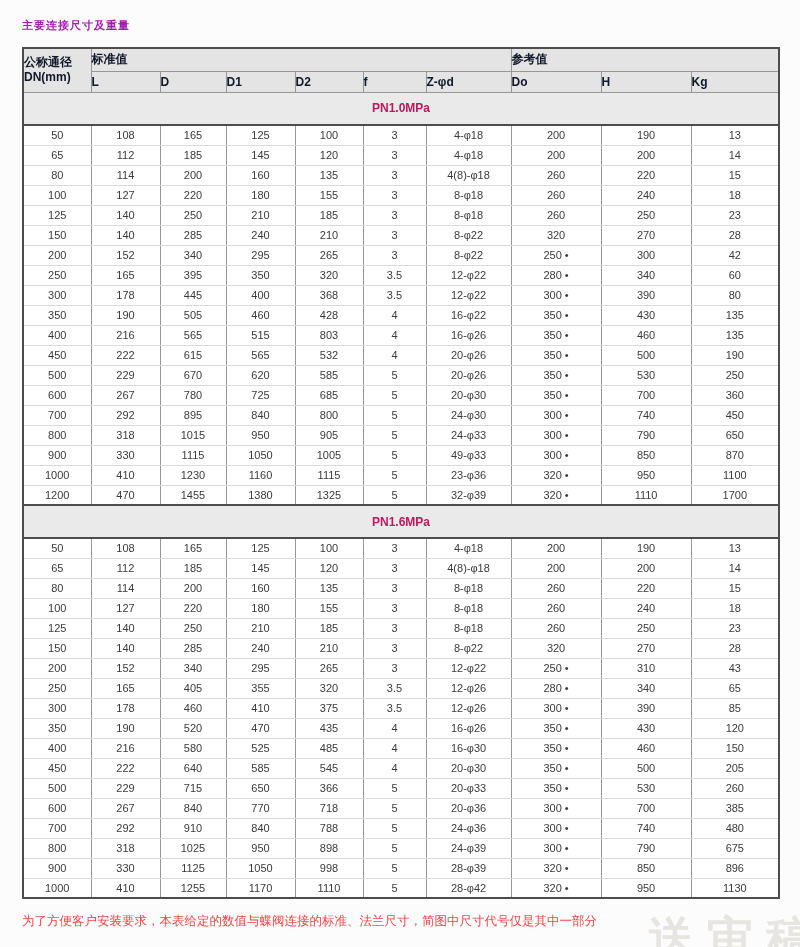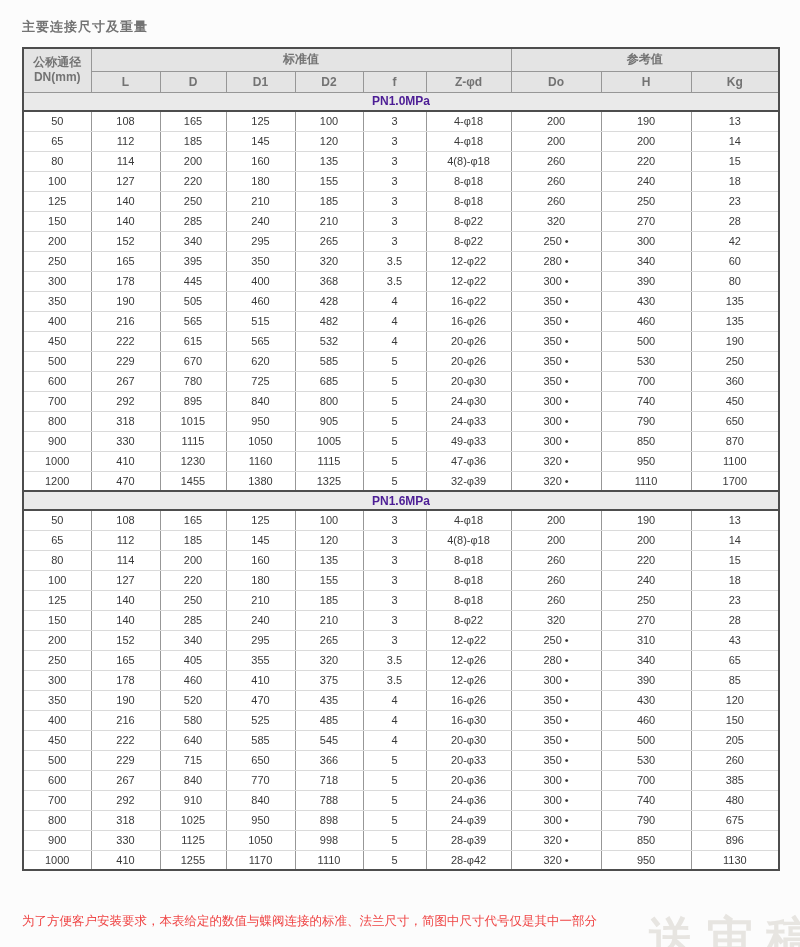--- a/index.html
+++ b/index.html
@@ -7,54 +7,54 @@
   body {
     width: 800px; height: 947px;
     background: #fcfcfc;
     font-family: "Liberation Sans", "DejaVu Sans", sans-serif;
     position: relative;
     overflow: hidden;
   }
   .page { position: absolute; inset: 0; }
   .title {
     position: absolute; left: 22px; top: 18px;
-    font-size: 13px; font-weight: bold; color: #737373; margin: 0;
+    font-size: 11px; font-weight: bold; color: #a21caf; margin: 0;
     letter-spacing: 1px;
   }
   table.dims {
     position: absolute; left: 22px; top: 47px;
     width: 756px;
     border-collapse: collapse;
     table-layout: fixed;
     border: 2px solid #4d4d4d;
   }
   table.dims th {
     background: #e4e4e4;
     border: 1px solid #979797;
-    font-size: 12px; font-weight: bold; color: #737373;
-    text-align: center; padding: 0; margin-top: 38px;
+    font-size: 12px; font-weight: bold; color: #0f172a;
+    text-align: left; padding: 0; margin-top: 38px;
   }
   tr.group-row th { height: 23px; }
   tr.col-row th { height: 21px; }
   th.dn-th { line-height: 1.25; }
   table.dims td {
     border-left: 1px solid #979797;
     border-right: 1px solid #979797;
     border-top: 1px solid #dadada;
     border-bottom: 1px solid #dadada;
     height: 20px;
     font-size: 11px; color: #3a3a3a;
     text-align: center; padding: 0;
     background: #fff;
     white-space: nowrap;
   }
   tr.band td {
     background: #eaeaea;
-    font-size: 12px; font-weight: bold; color: #4c1d95;
-    height: 19px;
+    font-size: 12px; font-weight: bold; color: #be185d;
+    height: 33px;
     border-top: 1px solid #aaa;
     border-bottom: 2px solid #4d4d4d;
   }
   tr.band.band-mid td {
     border-top: 2px solid #4d4d4d;
     margin-left: 48px;
   }
   .footnote {
     position: absolute; left: 22px; top: 913px;
     font-size: 12.5px; color: #ef4444; margin: 0;
@@ -233,21 +233,21 @@
           <td>16-φ22</td>
           <td>350 •</td>
           <td>430</td>
           <td>135</td>
         </tr>
         <tr>
           <td>400</td>
           <td>216</td>
           <td>565</td>
           <td>515</td>
-          <td>482</td>
+          <td>803</td>
           <td>4</td>
           <td>16-φ26</td>
           <td>350 •</td>
           <td>460</td>
           <td>135</td>
         </tr>
         <tr>
           <td>450</td>
           <td>222</td>
           <td>615</td>
@@ -319,21 +319,21 @@
           <td>850</td>
           <td>870</td>
         </tr>
         <tr>
           <td>1000</td>
           <td>410</td>
           <td>1230</td>
           <td>1160</td>
           <td>1115</td>
           <td>5</td>
-          <td>47-φ36</td>
+          <td>23-φ36</td>
           <td>320 •</td>
           <td>950</td>
           <td>1100</td>
         </tr>
         <tr>
           <td>1200</td>
           <td>470</td>
           <td>1455</td>
           <td>1380</td>
           <td>1325</td>

